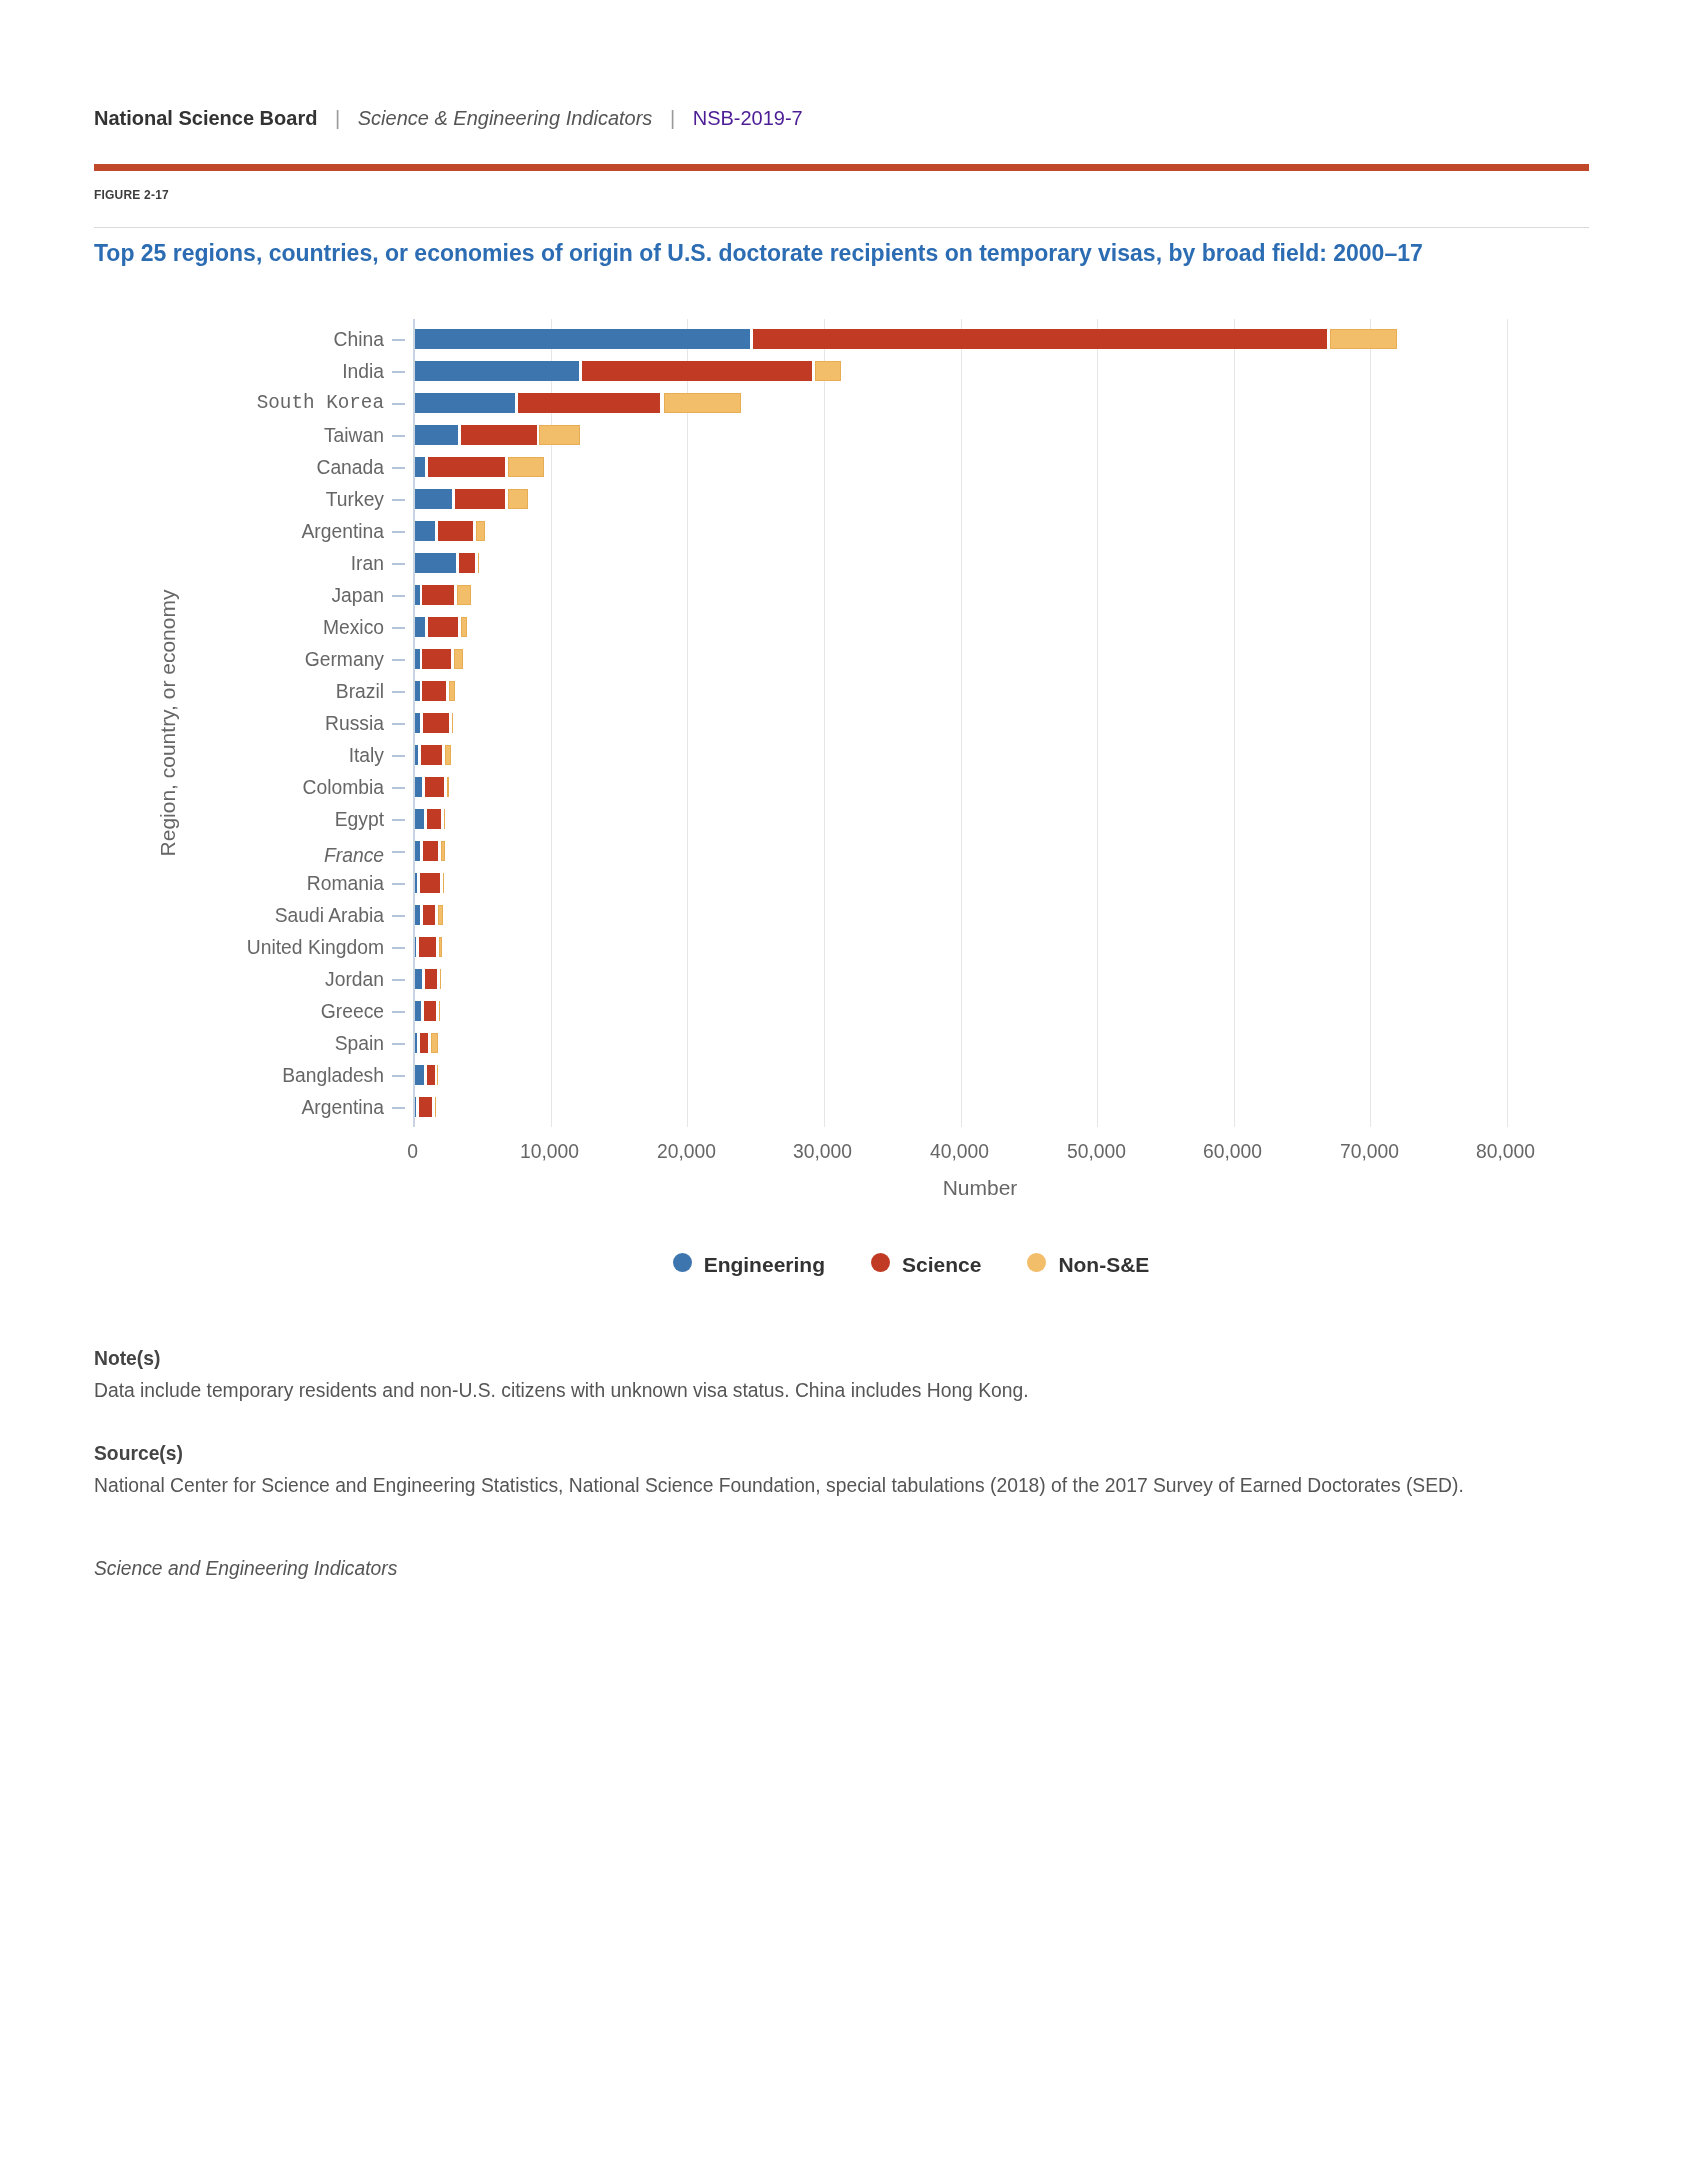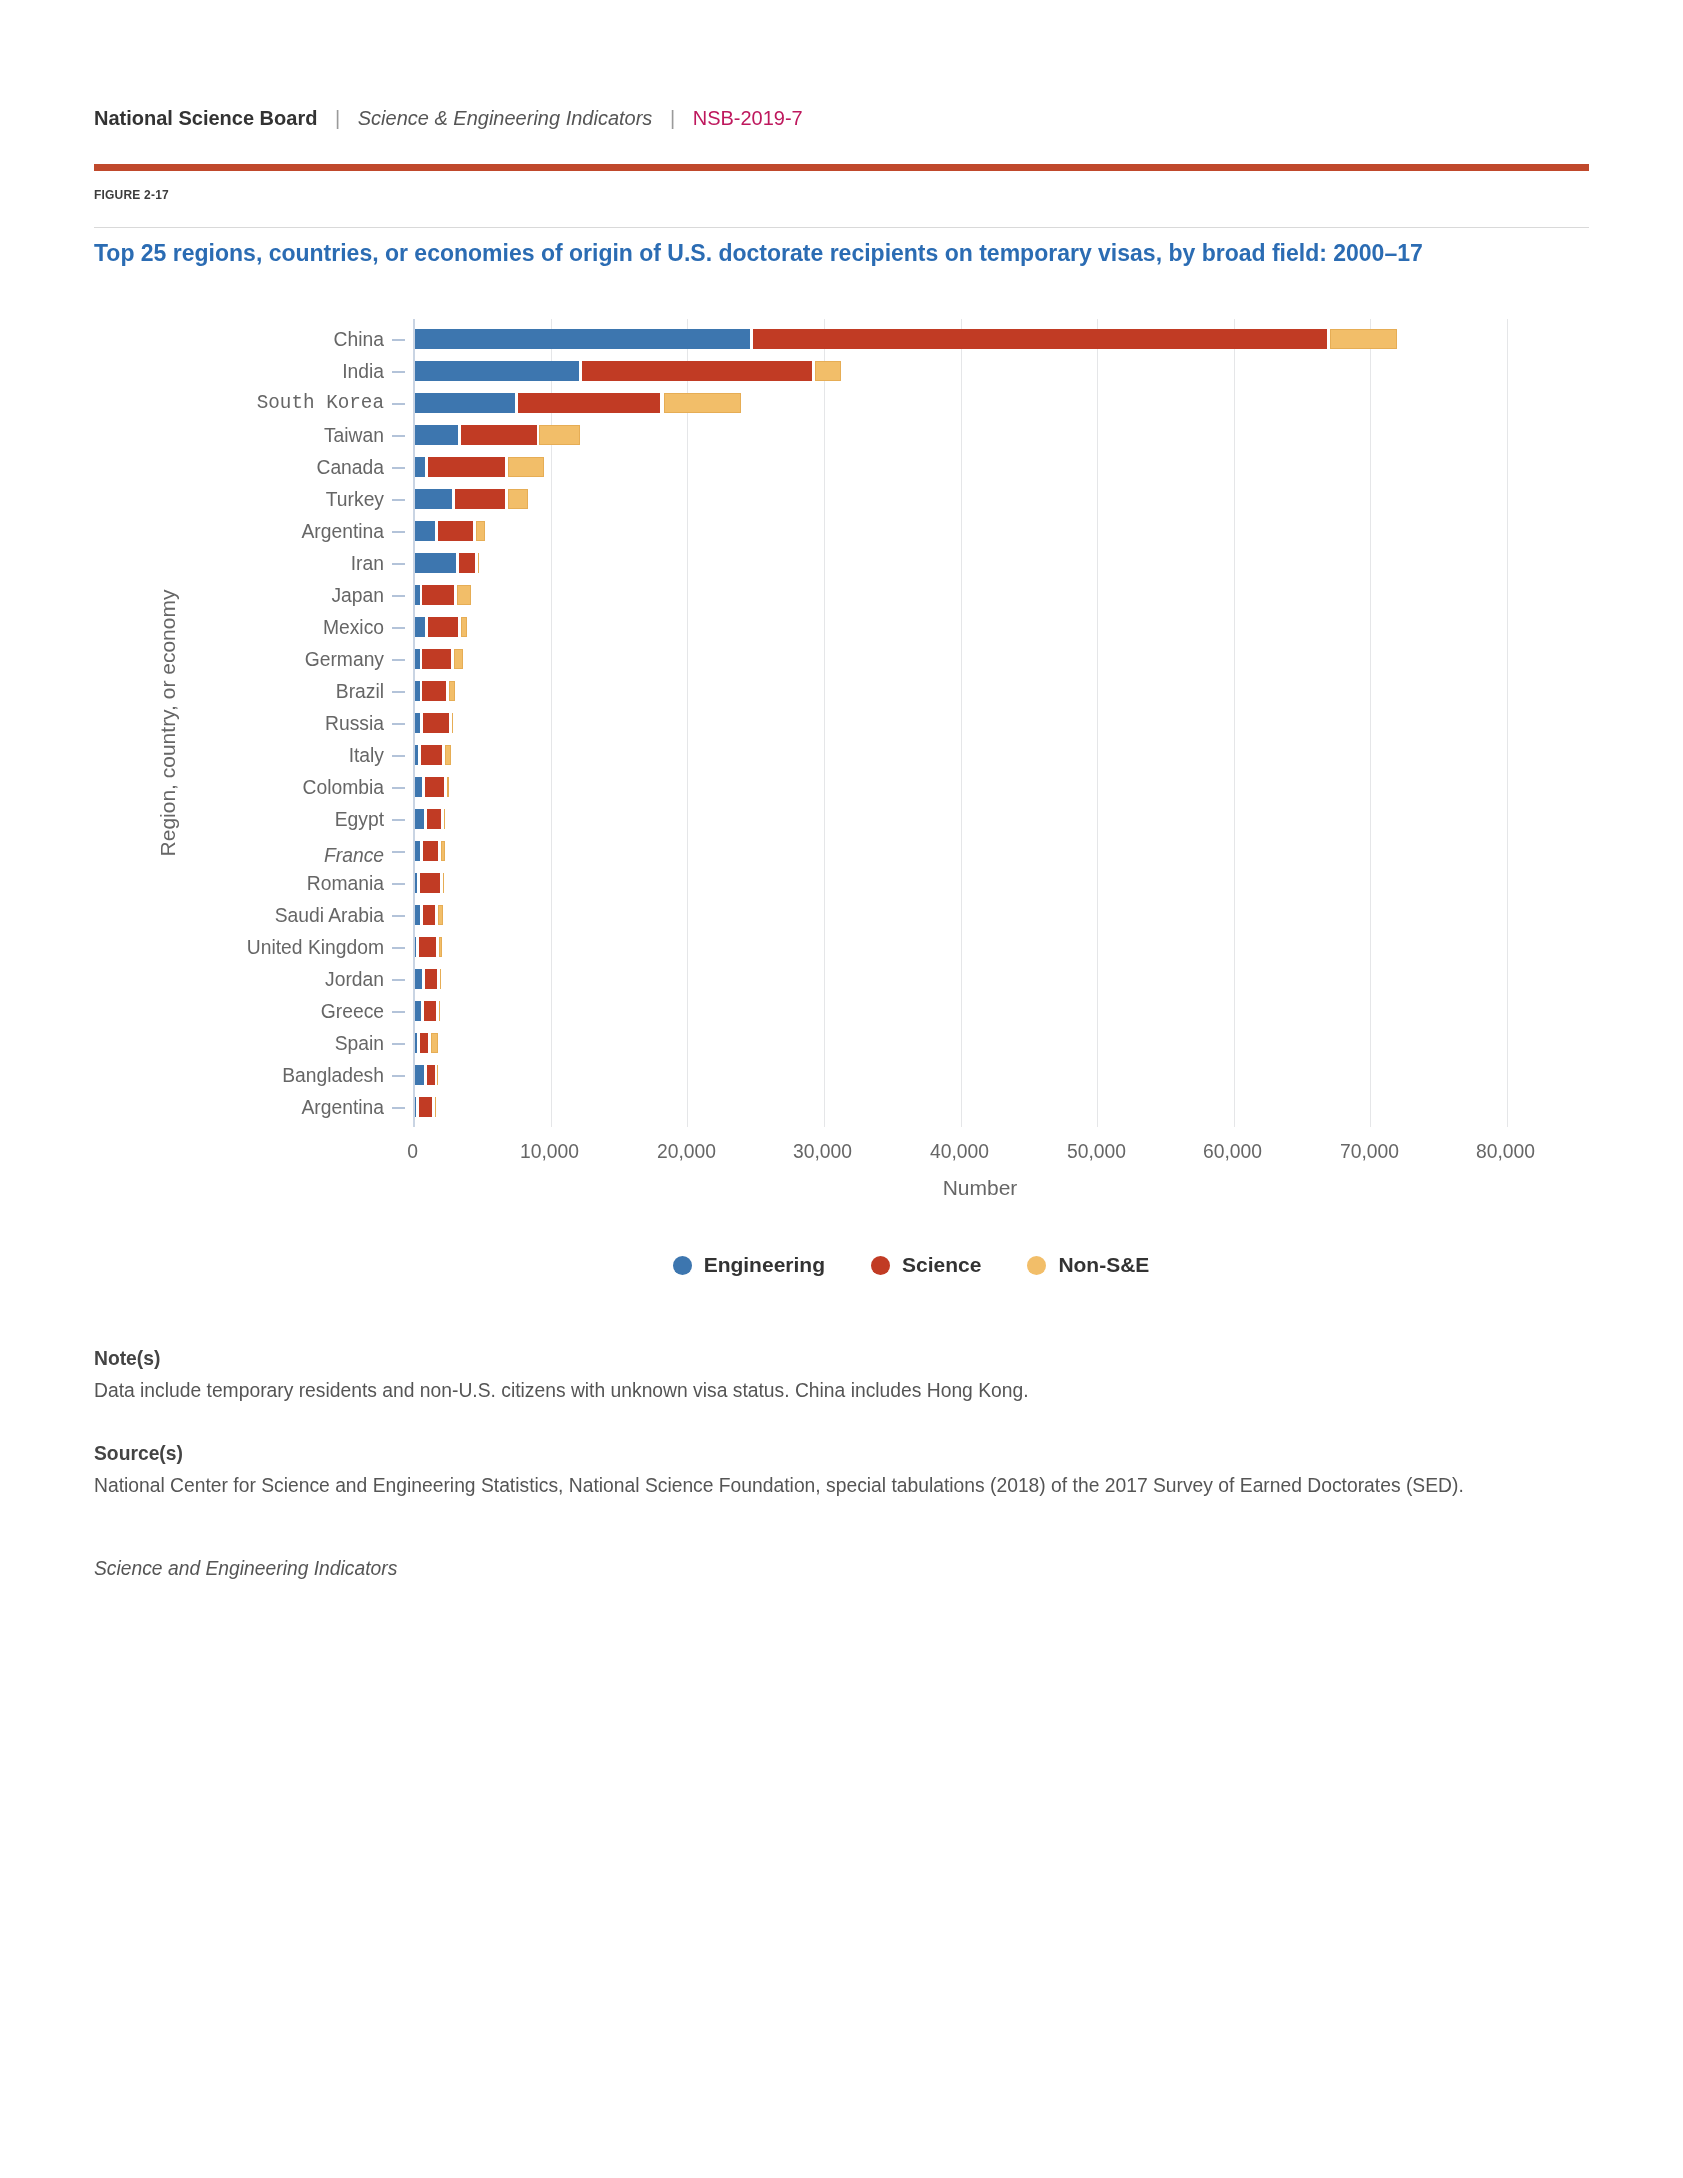--- a/index.html
+++ b/index.html
@@ -3,40 +3,40 @@
 <meta charset="utf-8">
 <style>
   html,body{margin:0;padding:0;background:#ffffff;}
   body{font-family:"Liberation Sans", sans-serif; -webkit-font-smoothing:antialiased;}
   .page{position:relative;width:1683px;height:2178px;background:#fff;overflow:hidden;}
 
   .header{position:absolute;top:107px;left:94px;font-size:20px;color:#555;white-space:nowrap;}
   .header .brand{font-weight:bold;color:#333;}
   .header .sep{color:#9a9a9a;margin:0 12px;}
   .header .pub{font-style:italic;color:#555;}
-  .header .repid{color:#be185d;}
+  .header .repid{color:#4c1d95;}
 
   .rule-red{position:absolute;top:164px;left:94px;width:1495px;height:7px;background:#c0492c;}
   .figure-label{position:absolute;top:188px;left:94px;font-size:12px;font-weight:bold;color:#3d3d3d;letter-spacing:0.2px;}
   .rule-gray{position:absolute;top:227px;left:94px;width:1495px;height:1px;background:#d9d9d9;}
   .page-title{position:absolute;top:240px;left:94px;width:1495px;font-size:23px;font-weight:bold;color:#2b6cb3;}
 
   .chart{position:absolute;top:297px;left:0;width:1683px;height:921px;}
   .ylabel{position:absolute;left:168px;top:426px;transform:translate(-50%,-50%) rotate(-90deg);transform-origin:center;font-size:21px;color:#666;white-space:nowrap;}
   .cat-label{position:absolute;left:0;width:384px;height:21px;line-height:21px;text-align:right;font-size:19.3px;color:#666;white-space:nowrap;}
   .tick-dash{position:absolute;width:13px;height:2px;background:#b3c3d9;}
   .plot{position:absolute;left:413px;top:22px;width:1134px;height:808px;border-left:2px solid #c9d4e3;}
   .gridline{position:absolute;top:0;bottom:0;width:1px;background:#e5e6e8;}
   .seg{position:absolute;height:20px;}
   .seg.nonse{box-shadow:inset 0 0 0 1px #e6ad55;}
   .xtick{position:absolute;width:119px;text-align:center;font-size:19.3px;color:#666;}
   .xlabel{position:absolute;top:879px;left:413px;width:1134px;text-align:center;font-size:21px;color:#666;}
 
   .legend{position:absolute;top:1253px;left:0;width:1683px;display:flex;justify-content:center;gap:46px;padding-left:139px;box-sizing:border-box;}
-  .legend-item{display:flex;align-items:center;gap:12px;}
+  .legend-item{display:flex;align-items:flex-start;gap:12px;}
   .legend-dot{width:19px;height:19px;border-radius:50%;}
   .legend-label{font-size:21px;font-weight:bold;color:#333;}
 
   .notes-head{position:absolute;top:1348px;left:94px;font-size:19.3px;font-weight:bold;color:#444;}
   .notes-text{position:absolute;top:1376px;left:94px;width:1475px;font-size:19.3px;color:#555;line-height:29px;}
   .source-head{position:absolute;top:1443px;left:94px;font-size:19.3px;font-weight:bold;color:#444;text-align:center;}
   .source-text{position:absolute;top:1471px;left:94px;width:1475px;font-size:19.3px;color:#555;line-height:30px;}
   .footer-note{position:absolute;top:1558px;left:94px;font-size:19.3px;font-style:italic;color:#555;}
 </style>
 </head>

